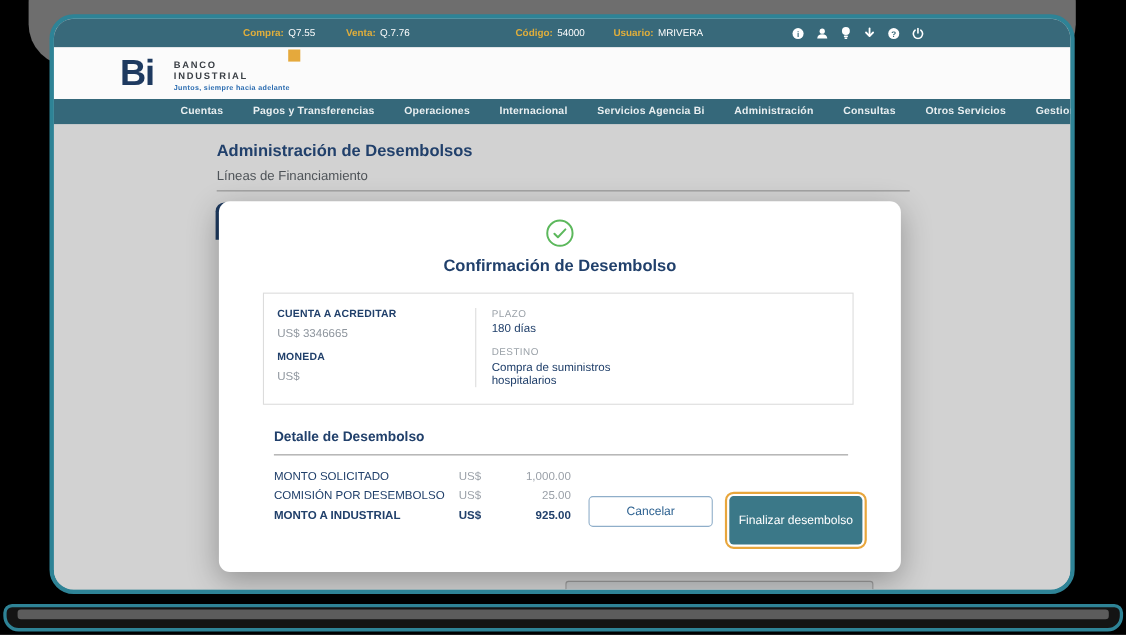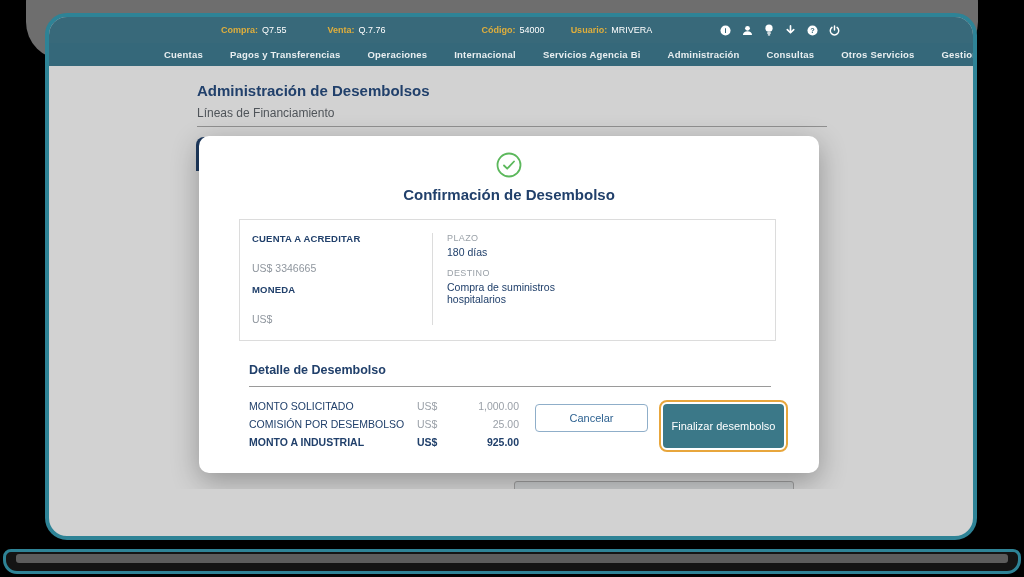--- a/index.html
+++ b/index.html
@@ -14,21 +14,21 @@
             background:var(--page-bg,#D2D2D2); overflow:hidden; }
   .base { position:absolute; left:3px; top:549px; width:1018px; height:25px;
           background:#141414; border:3px solid var(--frame-teal,#2E8396);
           border-radius:8px 8px 14px 14px; }
   .base-stripe { margin:2px 10px 0 10px; height:9px; background:#5c5c5c; border-radius:3px; }
 
   
   .topbar { height:26px; background:var(--topbar-teal,#38697A); position:relative;
             display:flex; align-items:center; font-size:9px; }
   .tb-group { display:flex; gap:4px; white-space:nowrap; }
-  .g-compra { margin-left:172px; } .g-venta { margin-left:41px; }
+  .g-compra { margin-left:172px; } .g-venta { margin-left:28px; }
   .g-codigo { margin-left:96px; } .g-usuario { margin-left:26px; }
   .tb-label { color:var(--gold,#DFAE3C); font-weight:bold; }
   .tb-value { color:#fff; }
   .tb-icons { position:absolute; right:133px; top:50%; transform:translateY(-50%);
               display:flex; gap:11px; align-items:center; }
   .tb-icon { display:flex; align-items:center; cursor:pointer; }
 
   
   .brandbar { height:47px; background:#FBFBFB; position:relative; }
   .logo { position:absolute; left:60px; top:3px; display:flex; }
@@ -66,21 +66,21 @@
   .modal { position:absolute; left:150px; top:70px; width:620px; height:337px;
            background:#fff; border-radius:10px; box-shadow:0 8px 28px rgba(0,0,0,.30); }
   .modal-check { text-align:center; padding-top:16px; line-height:0; }
   .modal-title { text-align:center; font-size:15px; font-weight:bold;
                  color:var(--navy,#21406B); margin-top:8px; }
   .summary { margin:16px 43px 0 40px; border:1px solid #DCDCDC; display:flex; padding:13px 0 15px 0; }
   .sum-col1 { width:193px; padding-left:12px; border-right:1px solid #DCDCDC; }
   .sum-col2 { width:172px; padding-left:14px; }
   .sum-col3 { flex:1; padding-left:14px; }
   .sum-label-strong { font-size:9.5px; font-weight:bold; color:var(--navy,#21406B); letter-spacing:.2px; }
-  .sum-value { font-size:10.5px; color:#8F969E; margin-top:18px; }
+  .sum-value { font-size:10.5px; color:#8F969E; margin-top:6px; }
   .sum-label { font-size:9px; color:#9AA1A8; letter-spacing:.4px; }
   .sum-value-navy { font-size:10.5px; color:var(--navy,#21406B); margin-top:3px; }
   .mt { margin-top:10px; }
   .detail-heading { margin:22px 48px 0 50px; font-size:12.5px; font-weight:bold;
                     color:var(--navy,#21406B); padding-bottom:9px; border-bottom:1px solid #9a9a9a; }
   .detail-table { margin:13px 0 0 50px; font-size:10.5px; }
   .dt-row { display:flex; margin-bottom:6px; }
   .dt-label { width:168px; color:var(--navy,#21406B); }
   .dt-cur { width:40px; color:#9AA0A8; }
   .dt-amt { width:62px; text-align:right; color:#9AA0A8; }
@@ -154,20 +154,31 @@
         </span>
         <span class="tb-icon">
           <svg width="11" height="11" viewBox="0 0 12 12" fill="none" stroke="#fff" stroke-width="1.6" stroke-linecap="round">
               <path d="M6 1v4.5"></path>
               <path d="M3.2 2.6a4.6 4.6 0 1 0 5.6 0"></path>
             </svg>
         </span>
       </div>
     </div>
 
+    <div class="brandbar">
+      <div class="logo">
+        <div class="logo-bi">Bi</div>
+        <div class="logo-sq"></div>
+        <div class="brand-text">
+          <div class="brand-name">BANCO</div>
+          <div class="brand-name">INDUSTRIAL</div>
+          <div class="brand-tag">Juntos, siempre hacia adelante</div>
+        </div>
+      </div>
+    </div>
 
     <div class="navbar">
       <span class="nav-item">Cuentas</span>
       <span class="nav-item">Pagos y Transferencias</span>
       <span class="nav-item">Operaciones</span>
       <span class="nav-item">Internacional</span>
       <span class="nav-item">Servicios Agencia Bi</span>
       <span class="nav-item">Administración</span>
       <span class="nav-item">Consultas</span>
       <span class="nav-item">Otros Servicios</span>

